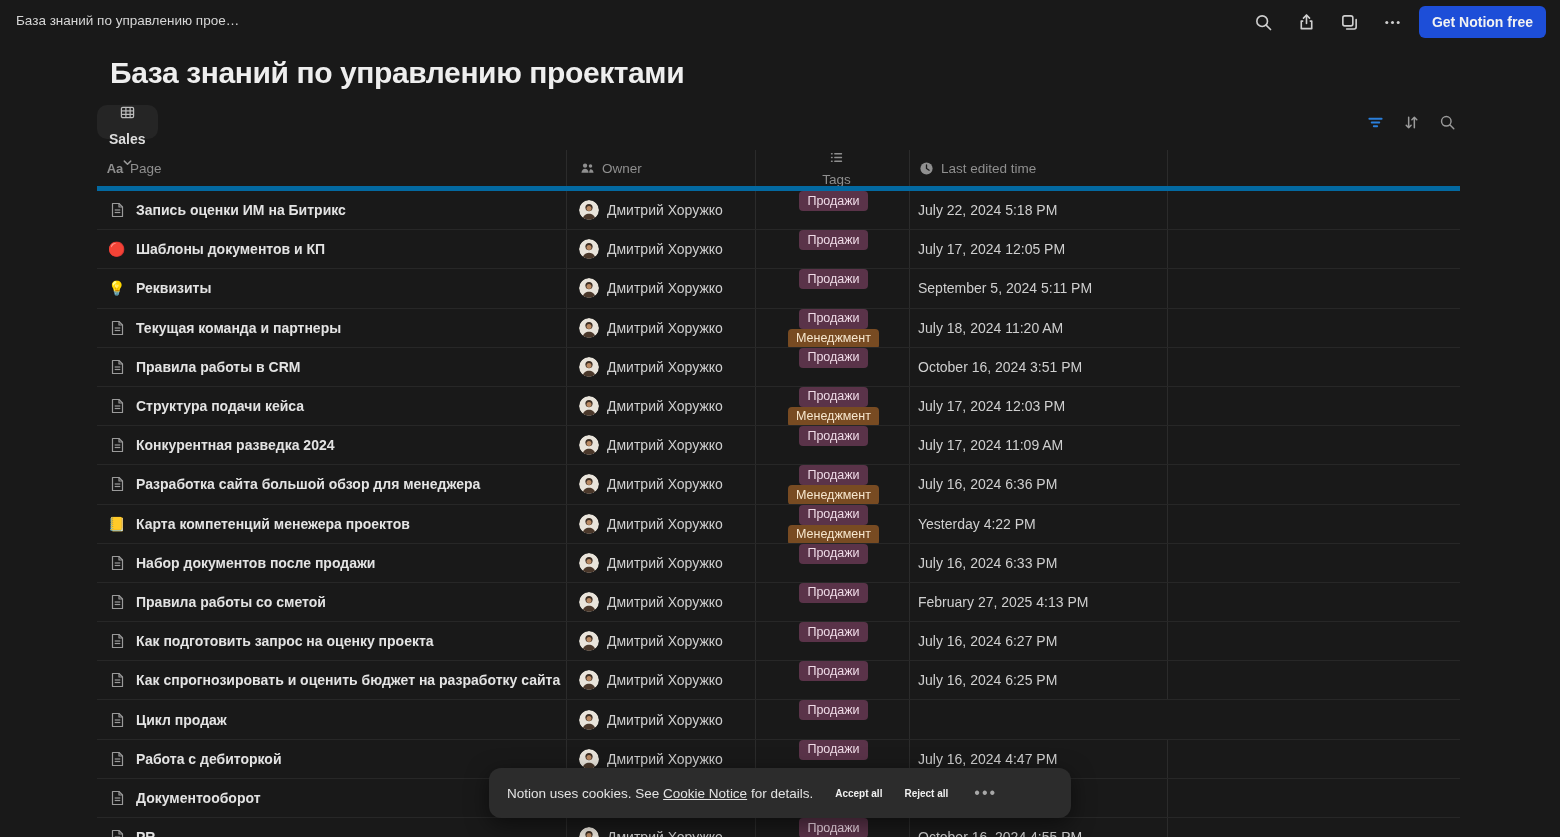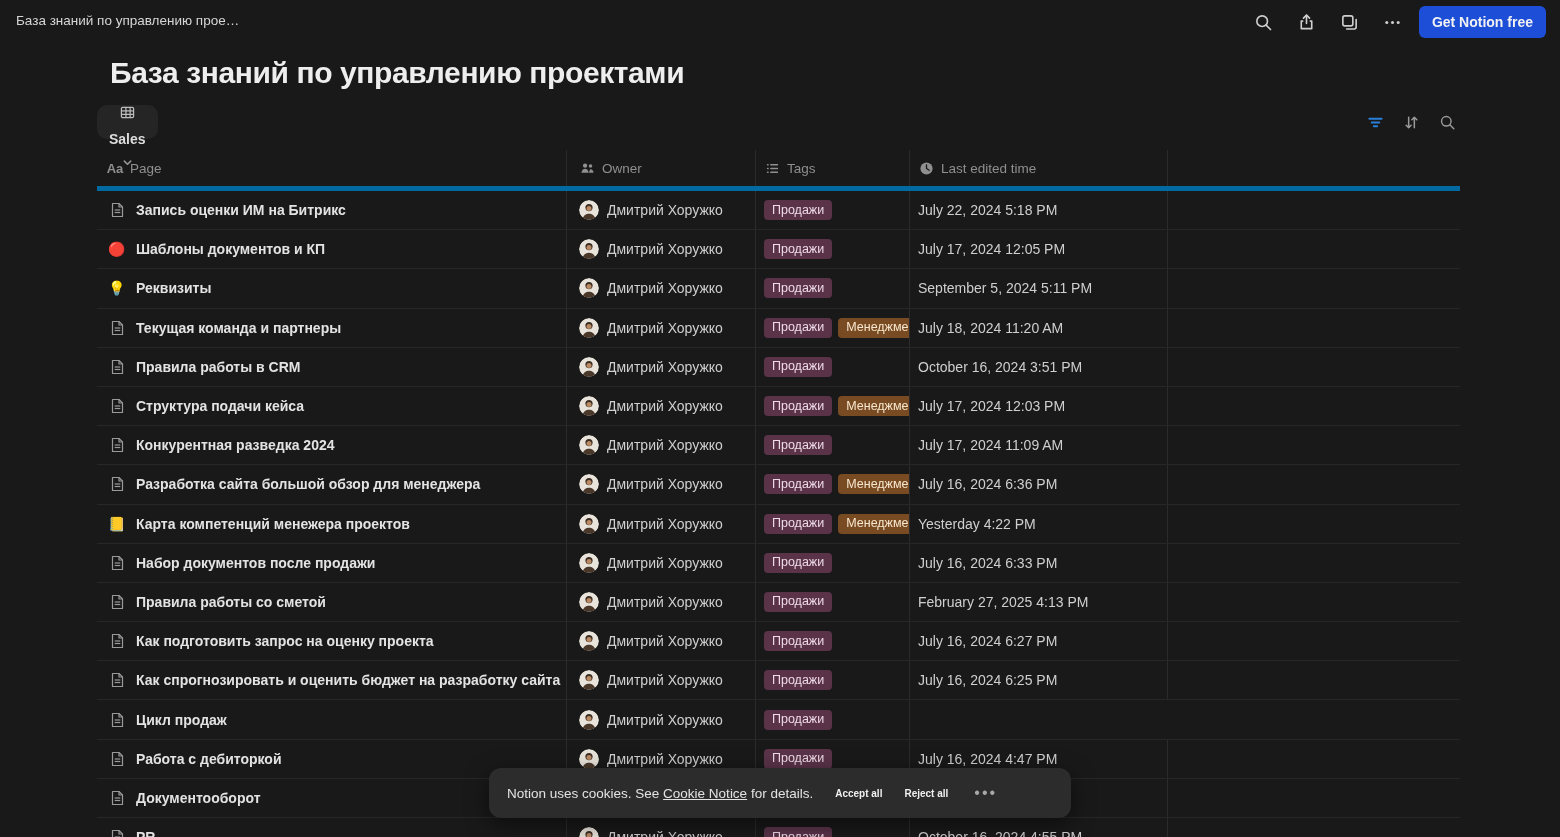--- a/index.html
+++ b/index.html
@@ -27,21 +27,21 @@
   .viewbar-right{position:absolute;right:0;top:0;height:34px;display:flex;align-items:center;gap:10px;}
   .vb-icon{width:26px;height:26px;display:flex;align-items:center;justify-content:center;border-radius:4px;cursor:pointer;}
 
   
   .table{position:absolute;left:97px;top:150px;width:1363px;}
   .thead{display:flex;height:36px;align-items:center;border-bottom:5px solid #0369a1;color:#8f8f8f;font-size:13.5px;}
   .thead .cell{display:flex;align-items:center;gap:7px;height:100%;box-sizing:border-box;}
   .cell{box-sizing:border-box;overflow:hidden;white-space:nowrap;flex:none;}
   .c-page{width:470px;padding-left:10px;}
   .c-owner{width:189px;padding-left:12px;}
-  .c-tags{width:154px;padding-left:8px;}
+  .c-tags{width:154px;padding-left:8px;flex-direction:column;}
   .c-time{width:258px;padding-left:8px;}
   .c-extra{flex:1 1 auto;}
   .thead .c-page,.thead .c-owner,.thead .c-tags,.thead .c-time{border-right:none;}
   .trow{display:flex;height:38.2px;align-items:center;border-bottom:1px solid #272727;cursor:pointer;}
   .trow .c-page,.trow .c-owner,.trow .c-tags,.trow .c-time,
   .thead .c-page,.thead .c-owner,.thead .c-tags,.thead .c-time{border-right:1px solid #2b2b2b;}
   .trow .cell{display:flex;align-items:center;height:100%;}
   .picon{width:20px;display:inline-flex;justify-content:center;margin-right:9px;font-size:14px;flex:none;}
   .ptitle{font-size:14px;font-weight:600;color:#e3e3e3;}
   .avatar{width:20px;height:20px;border-radius:50%;overflow:hidden;margin-right:8px;flex:none;}

